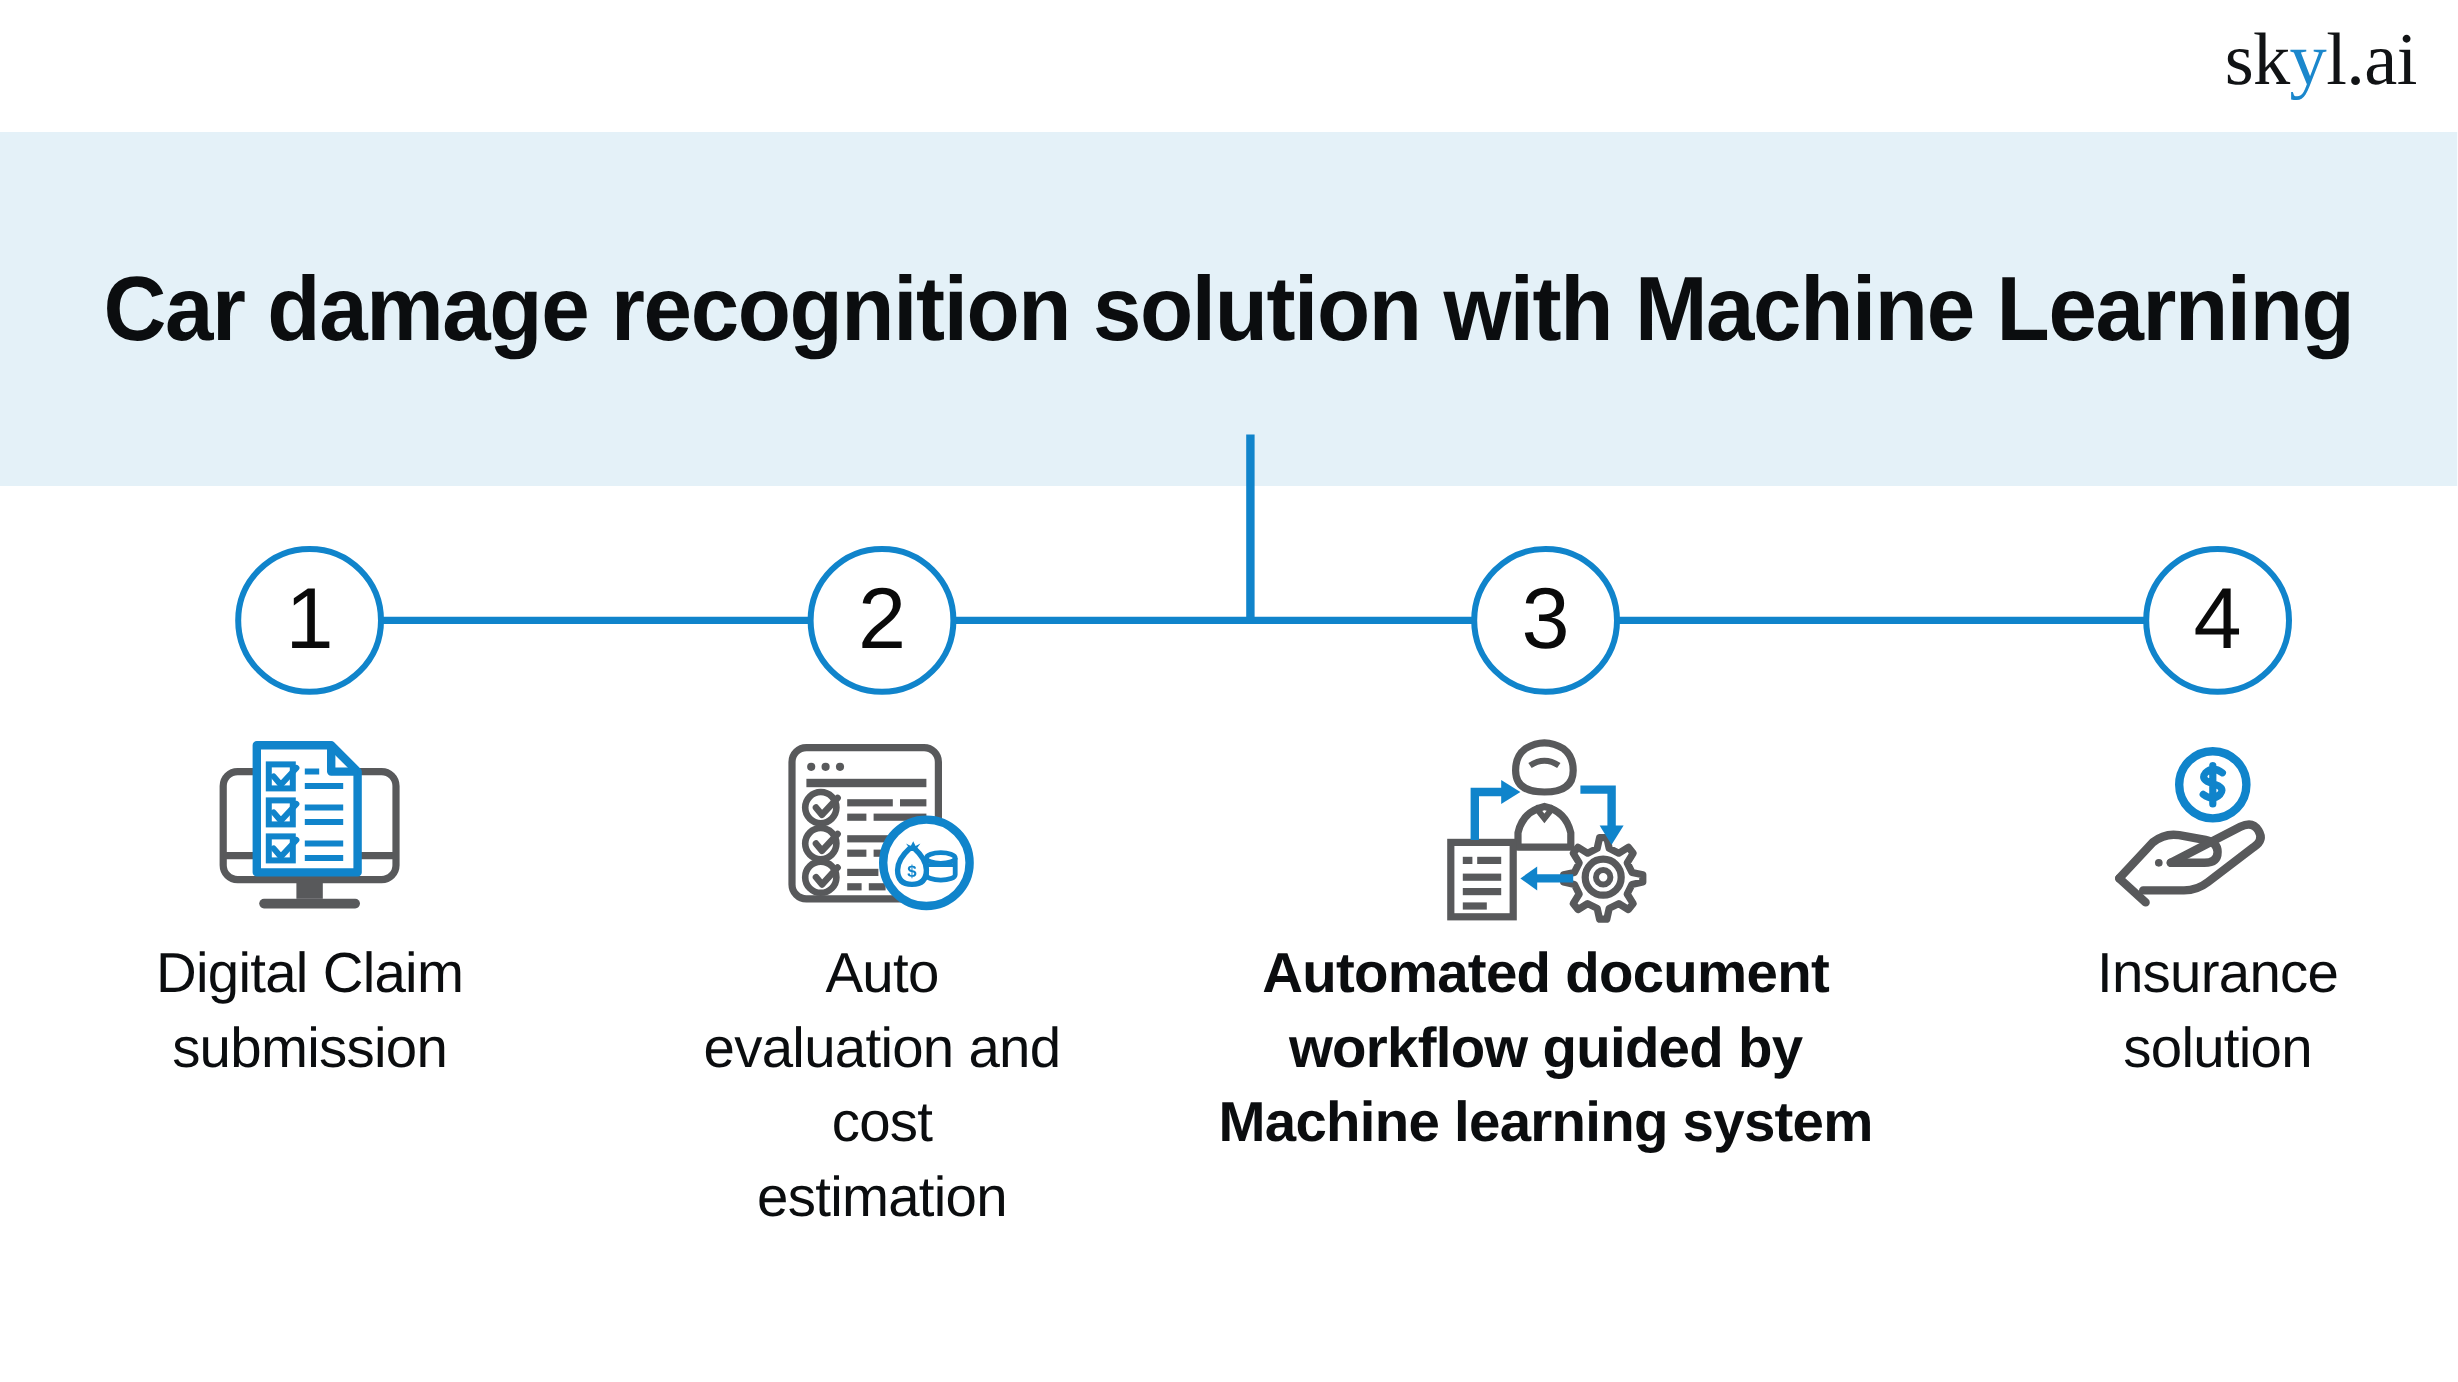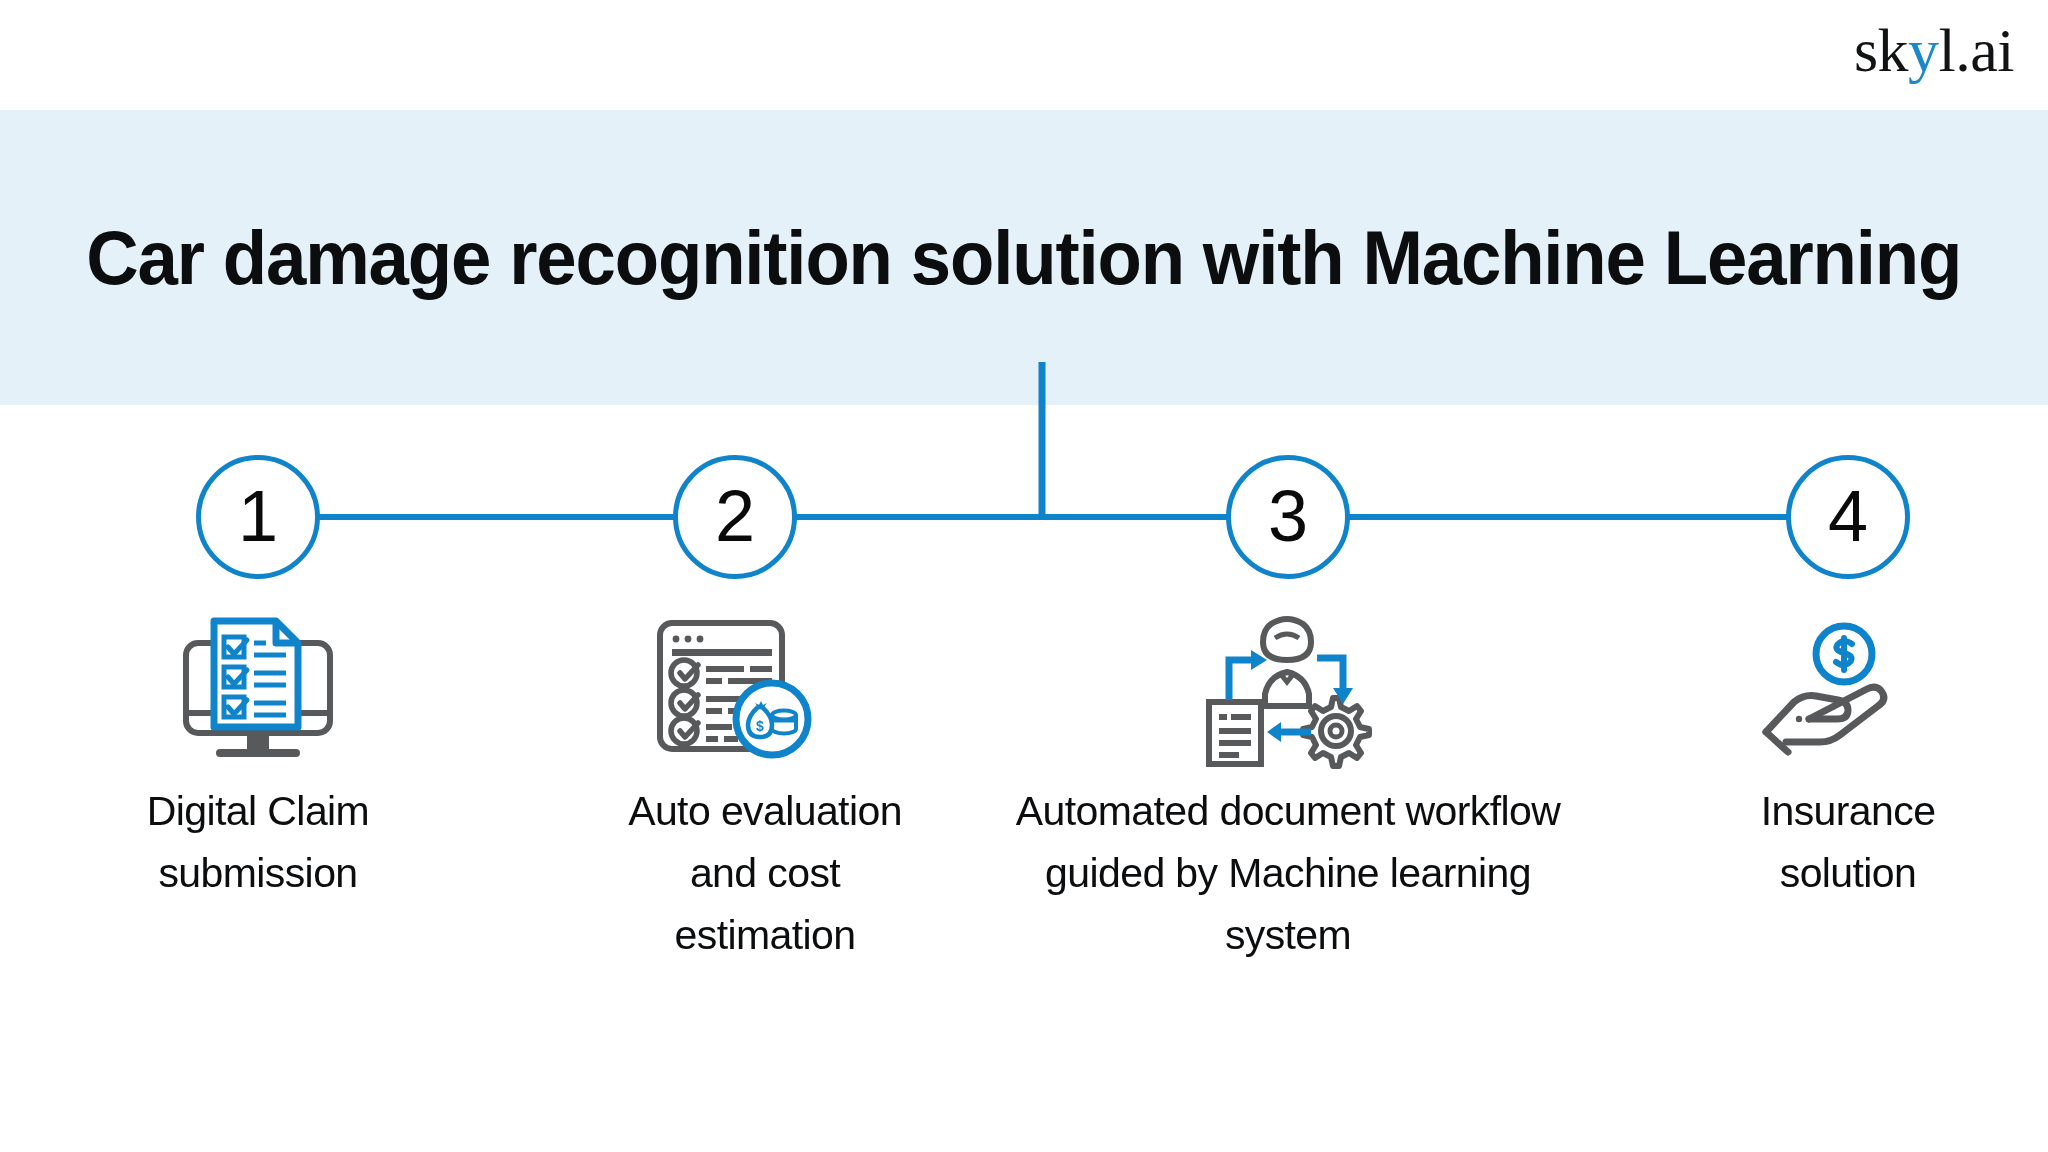--- a/index.html
+++ b/index.html
@@ -55,33 +55,33 @@
     position:absolute; left:50%; top:160px; transform:translateX(-50%);
     width:190px; height:150px;
     display:flex; align-items:center; justify-content:center;
   }
   .icon-wrap svg { display:block; }
 
   .step-label {
     position:absolute; left:50%; top:325px; transform:translateX(-50%);
     text-align:center;
     font-family:"Liberation Sans", sans-serif;
-    font-weight:400; font-size:41px; line-height:62px;
+    font-weight:400; font-size:47px; line-height:62px;
     color:#0b0d0f; letter-spacing:-0.6px;
   }
 
   
   #step-1 { left:158px; width:200px; }
   #step-2 { left:635px; width:200px; }
   #step-3 { left:1188px; width:200px; }
   #step-4 { left:1748px; width:200px; }
 
   #step-1 .step-label { width:420px; }
-  #step-2 .step-label { width:300px;margin-left:30px; }
-  #step-3 .step-label { width:560px; }
+  #step-2 .step-label { width:300px; }
+  #step-3 .step-label { width:560px;font-weight:bold; }
   #step-4 .step-label { width:300px; }
 </style>
 </head>
 <body>
 
 <div id="page">
 
   <div id="header">
     <div id="logo"><span>sk</span><span class="hl">y</span><span>l.ai</span></div>
   </div>

